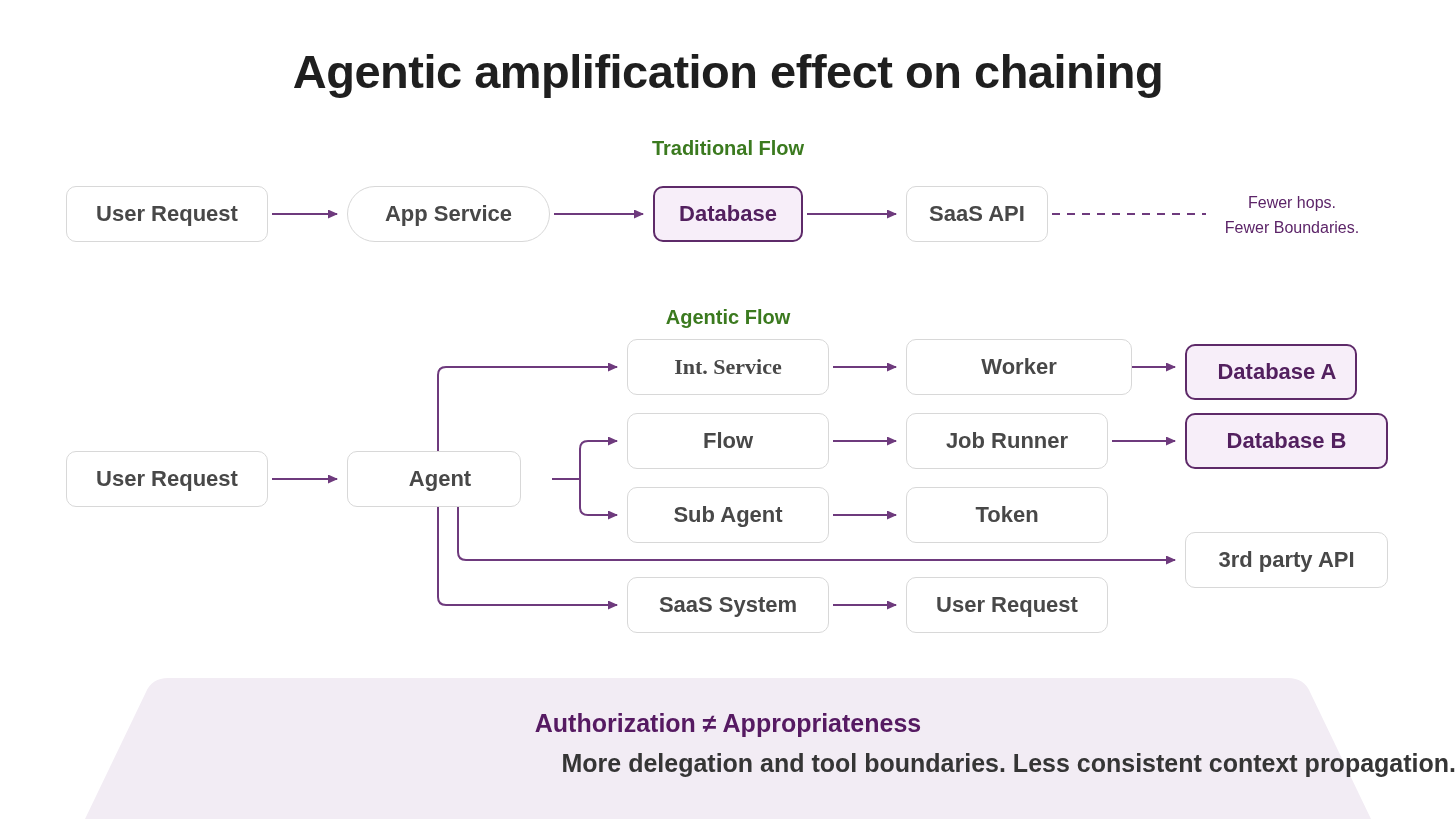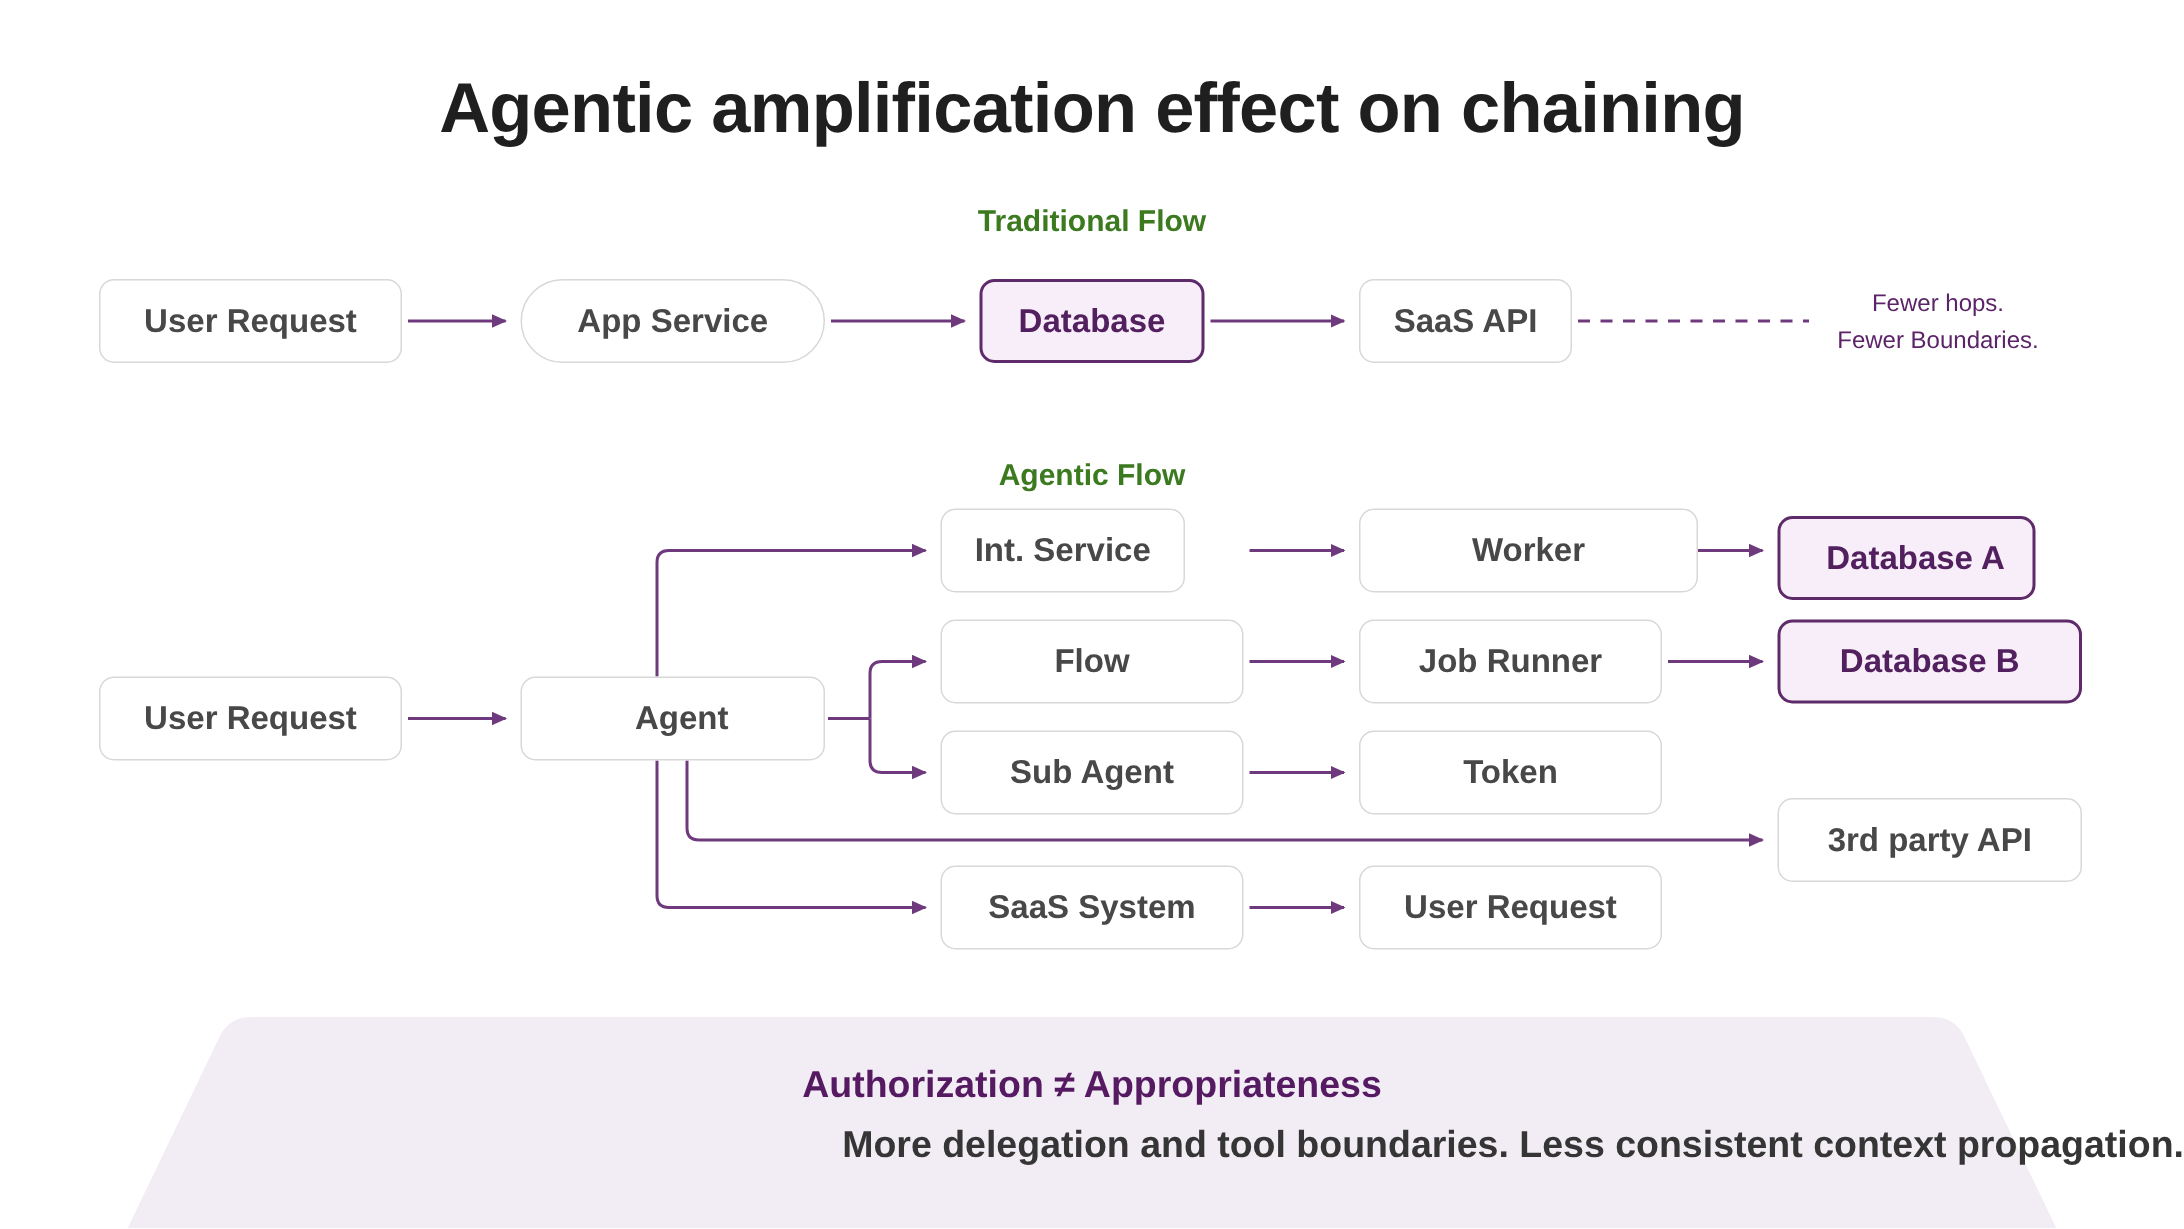--- a/index.html
+++ b/index.html
@@ -89,22 +89,22 @@
   <div class="node" style="left:347px; top:186px; width:203px;border-radius:28px;">App Service</div>
   <div class="node" style="left:906px; top:186px; width:142px;">SaaS API</div>
   <div class="node accent" style="left:653px; top:186px; width:150px;">Database</div>
 
   <div class="flow-note">
     <div>Fewer hops.</div>
     <div>Fewer Boundaries.</div>
   </div>
 
   <div class="node" style="left:66px; top:451px; width:202px;">User Request</div>
-  <div class="node" style="left:347px; top:451px; width:203px;padding-left:12px;">Agent</div>
-  <div class="node" style="left:627px; top:339px; width:163px;">Int. Service</div>
+  <div class="node" style="left:347px; top:451px; width:174px;padding-left:12px;">Agent</div>
+  <div class="node" style="left:627px; top:339px; width:202px;font-family:Liberation Serif, serif;">Int. Service</div>
   <div class="node" style="left:906px; top:339px; width:226px;">Worker</div>
   <div class="node accent" style="left:1185px; top:344px; width:172px;padding-left:12px;">Database A</div>
   <div class="node" style="left:627px; top:413px; width:202px;">Flow</div>
   <div class="node" style="left:906px; top:413px; width:202px;">Job Runner</div>
   <div class="node accent" style="left:1185px; top:413px; width:203px;">Database B</div>
   <div class="node" style="left:627px; top:487px; width:202px;">Sub Agent</div>
   <div class="node" style="left:906px; top:487px; width:202px;">Token</div>
   <div class="node" style="left:1185px; top:532px; width:203px;">3rd party API</div>
   <div class="node" style="left:627px; top:577px; width:202px;">SaaS System</div>
   <div class="node" style="left:906px; top:577px; width:202px;">User Request</div>

